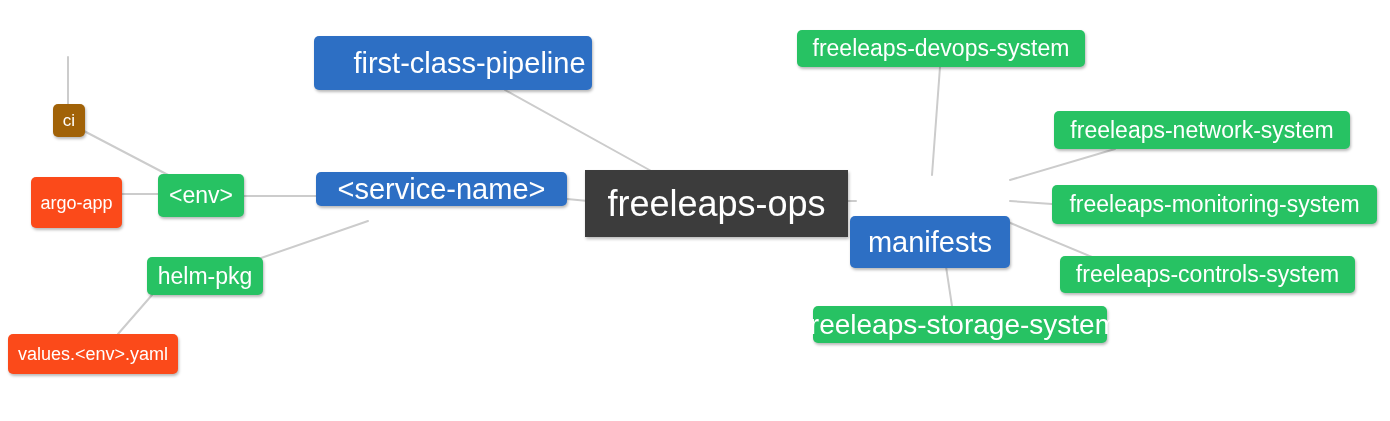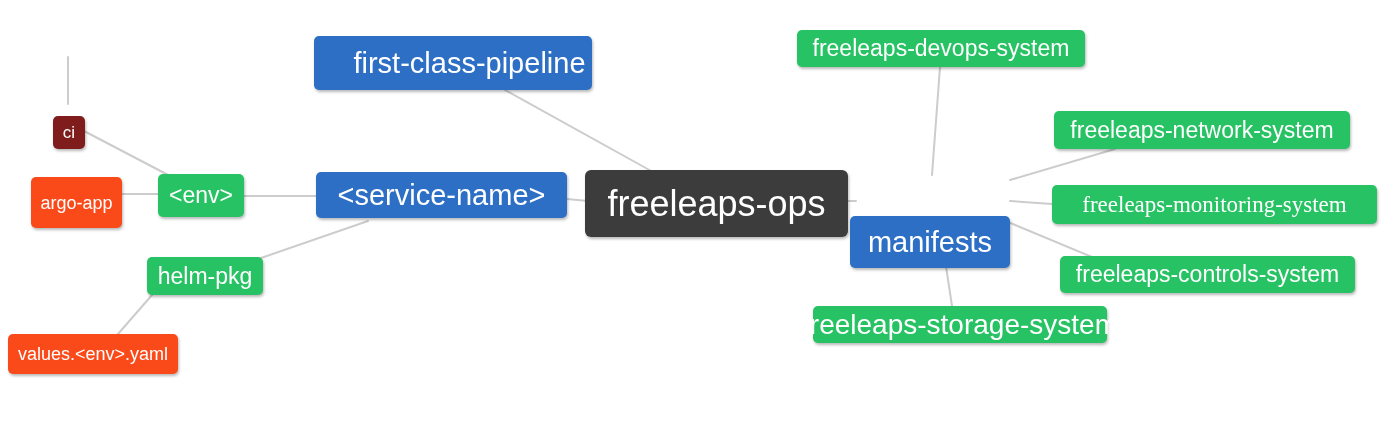--- a/index.html
+++ b/index.html
@@ -29,21 +29,21 @@
     justify-content: center;
     color: #ffffff;
     border-radius: 5px;
     white-space: nowrap;
     line-height: 1;
     box-shadow: 1px 2px 3px rgba(0,0,0,0.28);
     cursor: default;
     box-sizing: border-box;
     padding: 0 4px;
   }
-  .node.root { border-radius: 6px; }
+  .node.root { border-radius: 0; }
 </style>
 </head>
 <body>
 
 <div class="canvas">
   <svg class="edge-layer" width="1390" height="421" viewBox="0 0 1390 421">
       <line x1="68" y1="57" x2="68" y2="104" stroke="#cccccc" stroke-width="2" stroke-linecap="round"></line>
       <line x1="84" y1="131" x2="172" y2="177" stroke="#cccccc" stroke-width="2" stroke-linecap="round"></line>
       <line x1="122" y1="194" x2="158" y2="194" stroke="#cccccc" stroke-width="2" stroke-linecap="round"></line>
       <line x1="244" y1="196" x2="316" y2="196" stroke="#cccccc" stroke-width="2" stroke-linecap="round"></line>
@@ -54,25 +54,25 @@
       <line x1="844" y1="201" x2="856" y2="201" stroke="#cccccc" stroke-width="2" stroke-linecap="round"></line>
       <line x1="932" y1="175" x2="940" y2="67" stroke="#cccccc" stroke-width="2" stroke-linecap="round"></line>
       <line x1="1010" y1="180" x2="1115" y2="149" stroke="#cccccc" stroke-width="2" stroke-linecap="round"></line>
       <line x1="1010" y1="201" x2="1052" y2="204" stroke="#cccccc" stroke-width="2" stroke-linecap="round"></line>
       <line x1="1008" y1="222" x2="1092" y2="257" stroke="#cccccc" stroke-width="2" stroke-linecap="round"></line>
       <line x1="940" y1="227" x2="952" y2="306" stroke="#cccccc" stroke-width="2" stroke-linecap="round"></line>
     </svg>
 
 <div class="node root" style="left: 585px; top: 170px; width: 263px; height: 67px; font-size: 36px; background: rgb(60, 60, 60); color: rgb(255, 255, 255);">freeleaps-ops</div>
     <div class="node" style="left: 314px; top: 36px; width: 278px; height: 54px; font-size: 29px; background: rgb(45, 111, 196); color: rgb(255, 255, 255); padding-left: 37px;">first-class-pipeline</div>
-    <div class="node" style="left: 316px; top: 172px; width: 251px; height: 46px; font-size: 29px; background: rgb(45, 111, 196); color: rgb(255, 255, 255);">&lt;service-name&gt;</div>
+    <div class="node" style="left: 316px; top: 172px; width: 251px; height: 34px; font-size: 29px; background: rgb(45, 111, 196); color: rgb(255, 255, 255);">&lt;service-name&gt;</div>
     <div class="node" style="left: 850px; top: 175px; width: 160px; height: 52px; font-size: 29px; background: rgb(45, 111, 196); color: rgb(255, 255, 255); margin-top: 41px;">manifests</div>
     <div class="node" style="left: 158px; top: 174px; width: 86px; height: 43px; font-size: 23px; background: rgb(39, 194, 99); color: rgb(255, 255, 255);">&lt;env&gt;</div>
     <div class="node" style="left: 147px; top: 257px; width: 116px; height: 38px; font-size: 23px; background: rgb(39, 194, 99); color: rgb(255, 255, 255);">helm-pkg</div>
     <div class="node" style="left: 797px; top: 30px; width: 288px; height: 37px; font-size: 23px; background: rgb(39, 194, 99); color: rgb(255, 255, 255);">freeleaps-devops-system</div>
     <div class="node" style="left: 1054px; top: 111px; width: 296px; height: 38px; font-size: 23px; background: rgb(39, 194, 99); color: rgb(255, 255, 255);">freeleaps-network-system</div>
-    <div class="node" style="left: 1052px; top: 185px; width: 325px; height: 39px; font-size: 23px; background: rgb(39, 194, 99); color: rgb(255, 255, 255); font-family: Liberation Serif, serif;">freeleaps-monitoring-system</div>
+    <div class="node" style="left: 1052px; top: 185px; width: 325px; height: 39px; font-size: 23px; background: rgb(39, 194, 99); color: rgb(255, 255, 255);">freeleaps-monitoring-system</div>
     <div class="node" style="left: 1060px; top: 256px; width: 295px; height: 37px; font-size: 23px; background: rgb(39, 194, 99); color: rgb(255, 255, 255);">freeleaps-controls-system</div>
     <div class="node" style="left: 813px; top: 306px; width: 294px; height: 37px; font-size: 28px; background: rgb(39, 194, 99); color: rgb(255, 255, 255);">freeleaps-storage-system</div>
-    <div class="node" style="left: 53px; top: 116px; width: 32px; height: 33px; font-size: 17px; background: #7f1d1d; color: rgb(255, 255, 255); text-align: right;">ci</div>
+    <div class="node" style="left: 53px; top: 104px; width: 32px; height: 33px; font-size: 17px; background: #a16207; color: rgb(255, 255, 255); text-align: right;">ci</div>
     <div class="node" style="left: 31px; top: 177px; width: 91px; height: 51px; font-size: 18px; background: rgb(251, 74, 26); color: rgb(255, 255, 255);">argo-app</div>
     <div class="node" style="left: 8px; top: 334px; width: 170px; height: 40px; font-size: 18px; background: rgb(251, 74, 26); color: rgb(255, 255, 255);">values.&lt;env&gt;.yaml</div>
   </div>
 
 </body></html>

